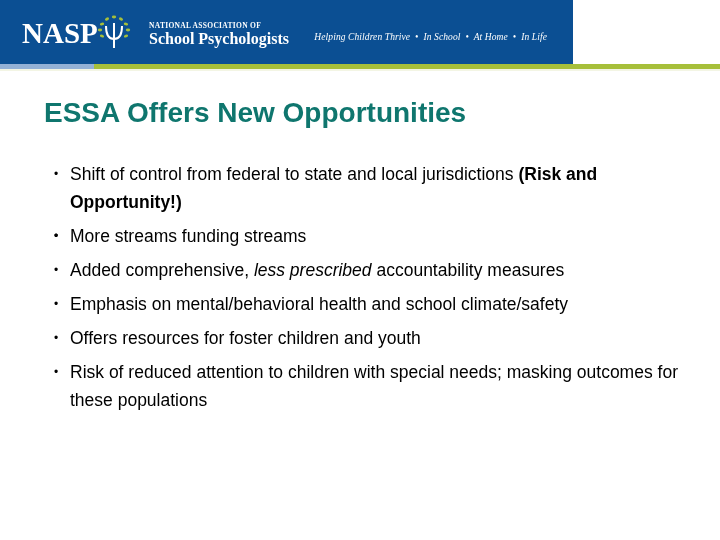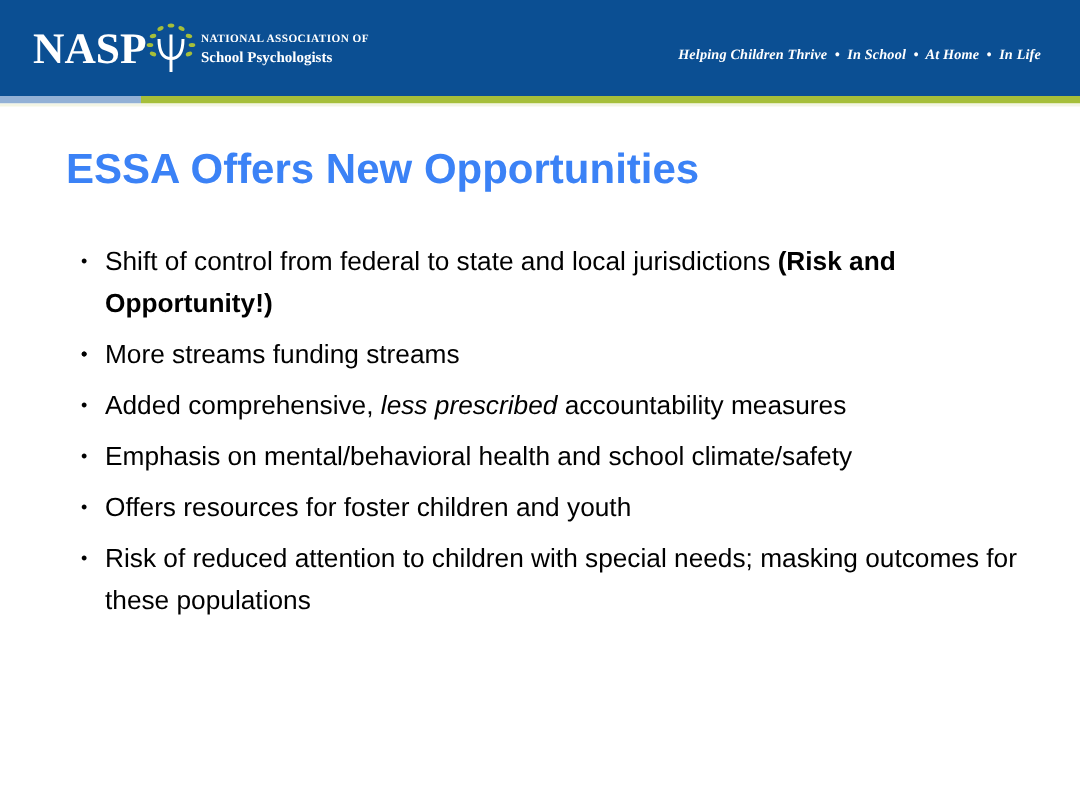--- a/index.html
+++ b/index.html
@@ -3,21 +3,21 @@
   <meta charset="utf-8">
   <style>
     html, body { margin: 0; padding: 0; }
     body {
       width: 720px; height: 540px; overflow: hidden;
       background: #ffffff;
       font-family: "Liberation Sans", sans-serif;
       position: relative;
     }
     .header {
-      position: absolute; left: 0; top: 0; width: 720px; height: 64px;
+      position: absolute; left: 0; top: 0; width: 573px; height: 64px;
       background: #0b4f93;
     }
     .stripe {
       position: absolute; left: 0; top: 64px; width: 720px; height: 5px;
       display: flex;
     }
     .stripe .s1 { width: 94px; background: #93b1d6; }
     .stripe .s2 { flex: 1; background: #a6bf3a; }
     .stripe2 {
       position: absolute; left: 0; top: 69px; width: 720px; height: 2px;
@@ -25,33 +25,33 @@
     }
     .logo-text {
       position: absolute; left: 22px; top: 17px;
       font-family: "Liberation Serif", serif; font-weight: bold;
       font-size: 29px; color: #ffffff; letter-spacing: 0px;
     }
     .logo-icon {
       position: absolute; left: 93px; top: 12px; width: 42px; height: 42px;
     }
     .org {
-      position: absolute; left: 134px; top: 21px; color: #ffffff;
+      position: absolute; left: 149px; top: 21px; color: #ffffff;
       font-family: "Liberation Serif", serif; font-weight: bold;
     }
     .org .l1 { font-size: 7.5px; letter-spacing: 0.3px; line-height: 10px; }
-    .org .l2 { font-size: 10px; line-height: 16px; }
+    .org .l2 { font-size: 16px; line-height: 16px; }
     .tagline {
       position: absolute; right: 26px; top: 32px;
-      font-family: "Liberation Serif", serif; font-style: italic; font-weight: bold;
+      font-family: "Liberation Serif", serif; font-style: italic; font-weight: normal;
       font-size: 9.5px; color: #ffffff; letter-spacing: 0.1px; margin-left: 23px;
     }
     .title {
       position: absolute; left: 44px; top: 97px;
-      font-size: 28px; font-weight: bold; color: #3b82f6;
+      font-size: 28px; font-weight: bold; color: #0f766e;
       margin: 0;
     }
     ul.bullets {
       position: absolute; left: 52px; top: 160px; width: 650px;
       list-style: none; margin: 0; padding: 0;
       color: #000000; font-size: 17.5px; line-height: 28px;
     }
     ul.bullets li {
       position: relative; padding-left: 18px; margin-bottom: 6px;
     }

